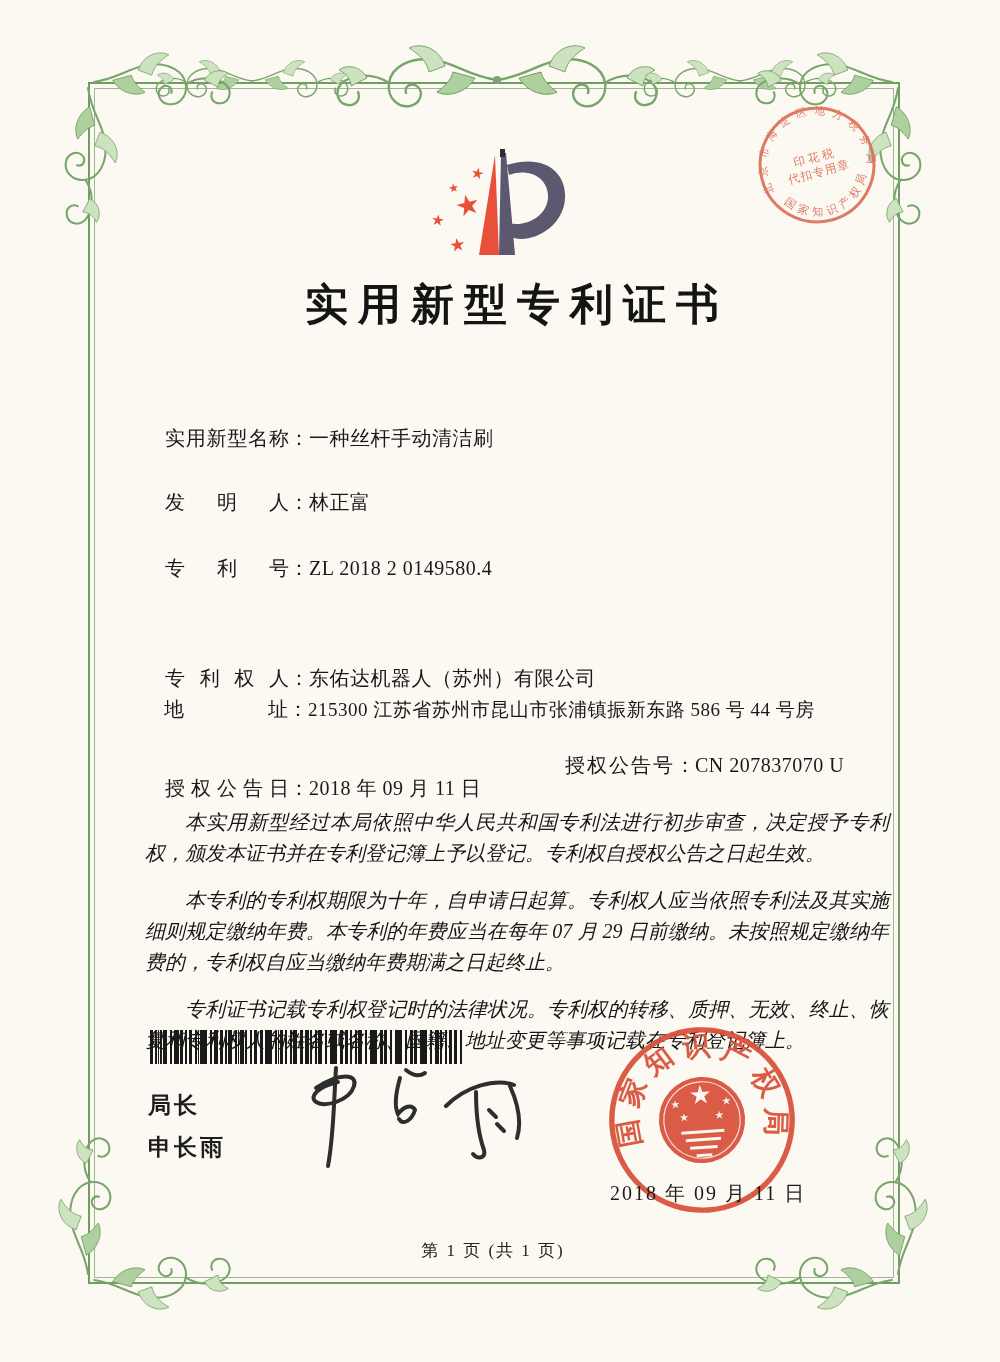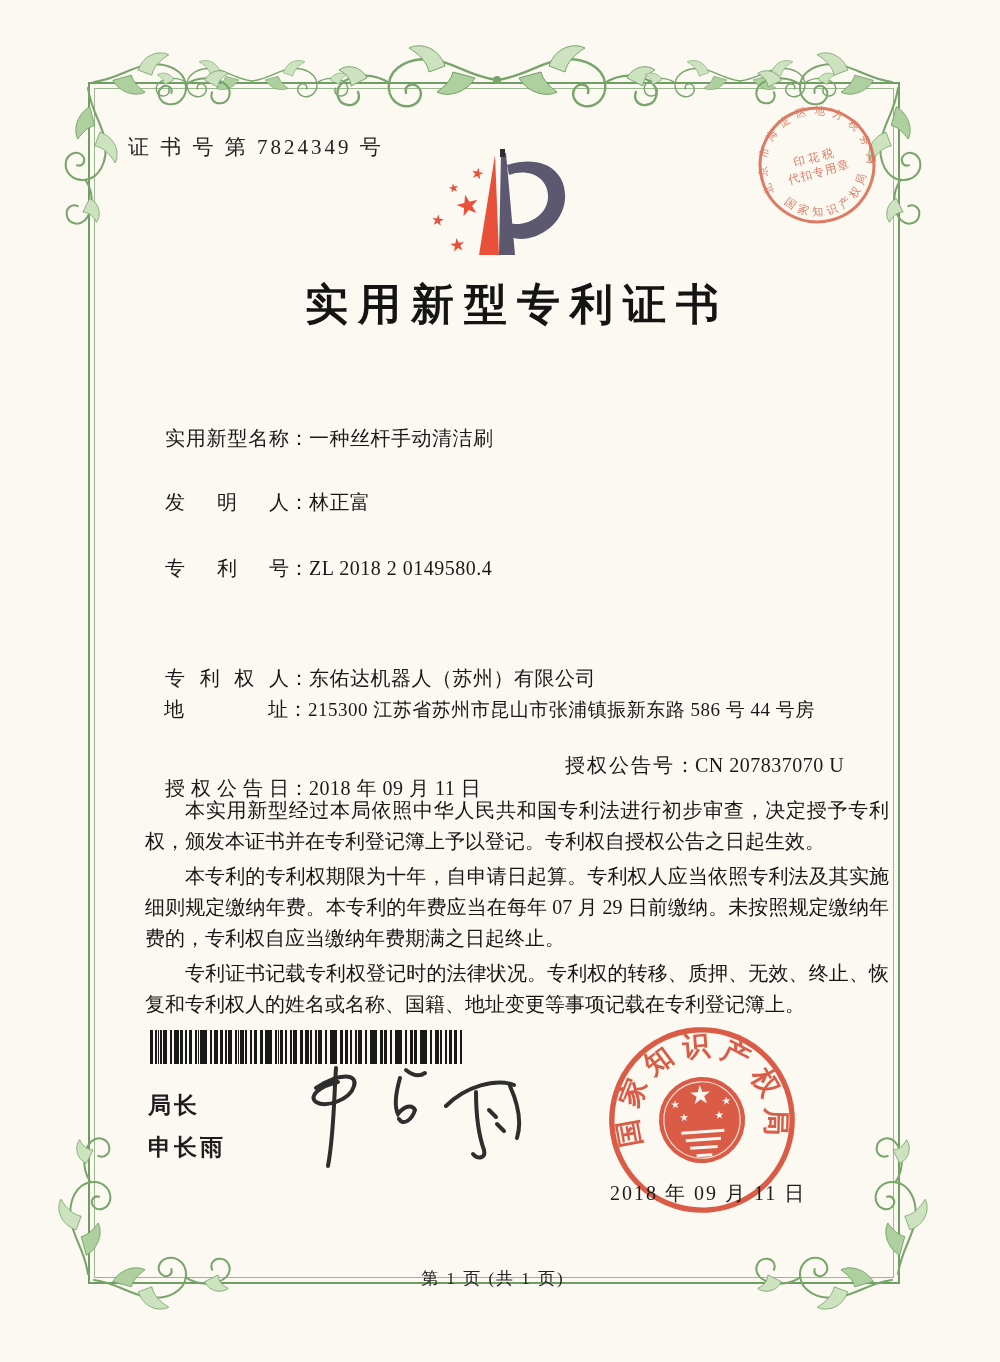--- a/index.html
+++ b/index.html
@@ -27,32 +27,32 @@
   .certno{position:absolute;left:128px;top:133px;font-size:21px;letter-spacing:3px;color:#222;}
   .doc-title{
     position:absolute;left:88px;top:276px;width:810px;text-align:center;
     font-size:43px;font-weight:700;letter-spacing:10px;color:#141414;padding-left:24px;
   }
   .frow{position:absolute;left:145px;font-size:20px;white-space:pre;color:#191919;}
   .flabel{display:inline-block;width:124px;text-align:justify;text-align-last:justify;vertical-align:top;}
   .flabel2{letter-spacing:2px;}
   .fval{letter-spacing:0.5px;}
   .paras{position:absolute;left:145px;top:791px;width:744px;font-size:20px;line-height:31px;color:#161616;}
-  .paras p{margin:4px 0 3px 0;text-indent:2em;text-align:justify;}
+  .paras p{margin:16px 0 3px 0;text-indent:2em;text-align:justify;font-style:italic;}
   .barcode{
     position:absolute;left:150px;top:1030px;width:312px;height:34px;
     background-image:
       repeating-linear-gradient(90deg,#191919 0 2px,transparent 2px 5px),
       repeating-linear-gradient(90deg,#191919 0 1px,transparent 1px 8px),
       repeating-linear-gradient(90deg,#191919 0 3px,transparent 3px 13px);
   }
   .signoff{position:absolute;left:148px;font-family:"Liberation Sans","DejaVu Sans",sans-serif;
     font-weight:600;font-size:23px;letter-spacing:3px;color:#1d1d1d;}
   .seal-date{position:absolute;left:610px;top:1180px;font-size:20px;letter-spacing:2px;color:#1b1b1b;z-index:6;}
-  .footer{position:absolute;left:88px;top:1239px;width:810px;text-align:center;font-size:17px;letter-spacing:2px;color:#222;margin-top:28px;}
+  .footer{position:absolute;left:88px;top:1239px;width:810px;text-align:center;font-size:17px;letter-spacing:2px;color:#222;}
   .seal-top{position:absolute;left:750px;top:98px;z-index:5;opacity:.88;}
   .seal-bottom{position:absolute;left:604px;top:1022px;z-index:4;opacity:.93;}
   .sig{position:absolute;left:282px;top:1062px;z-index:3;}
   .logo{position:absolute;left:415px;top:133px;}
 </style>
 </head>
 <body>
 
 <svg id="ornaments" width="1000" height="1362" aria-hidden="true">
   <defs>
@@ -81,21 +81,20 @@
   <use href="#flr" transform="translate(94,1280) scale(0.85,-0.85)"></use>
   <use href="#flr" transform="translate(88,1274) rotate(-90) scale(0.85)"></use>
   <use href="#flr" transform="translate(892,1280) scale(-0.85,-0.85)"></use>
   <use href="#flr" transform="translate(898,1274) rotate(-90) scale(0.85,-0.85)"></use>
 </svg>
 
 <div class="frame"></div>
 
 <div class="content">
 
-  <div class="certno">证 书 号 第 7824349 号</div>
 
   <svg class="logo" width="170" height="128" viewBox="0 0 170 128" aria-hidden="true">
     <text x="55" y="44" font-size="15" fill="#e8503a" transform="rotate(12 55 44)">★</text>
     <text x="34" y="60" font-size="12" fill="#e8503a" transform="rotate(-10 34 60)">★</text>
     <text x="40" y="82" font-size="28" fill="#e8503a" transform="rotate(-14 52 72)">★</text>
     <text x="16" y="92" font-size="15" fill="#e8503a" transform="rotate(8 22 88)">★</text>
     <text x="34" y="118" font-size="18" fill="#e8503a" transform="rotate(-8 42 110)">★</text>
     <polygon points="80,22 64,122 84,122" fill="#e8503a"></polygon>
     <polygon points="86,20 84,122 100,122 91,20" fill="#5b586f"></polygon>
     <path d="M92,32 C130,20 152,40 150,66 C148,94 118,110 99,105 C91,102 88,96 93,90 C112,95 134,82 133,62 C132,43 112,35 94,42 Z" fill="#5b586f"></path>

